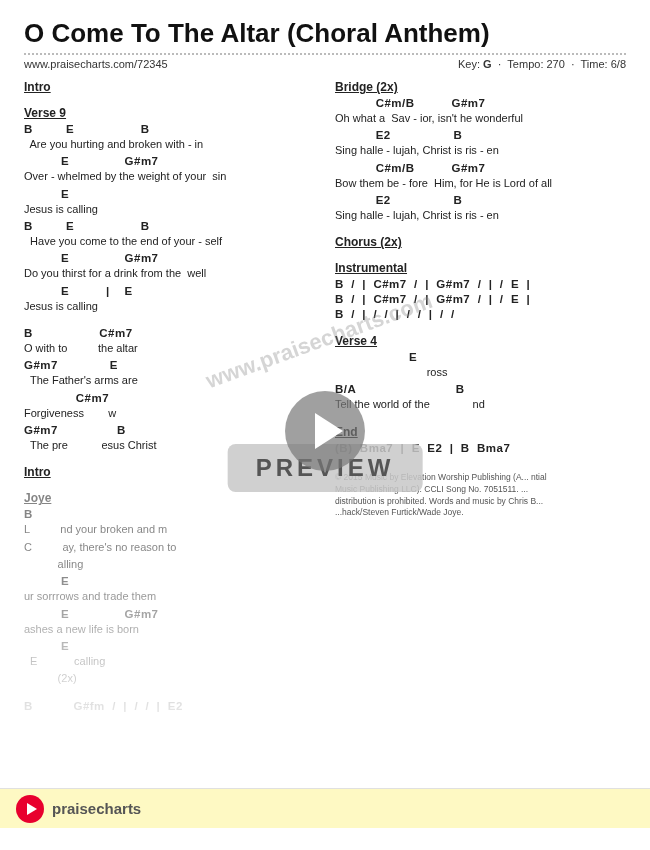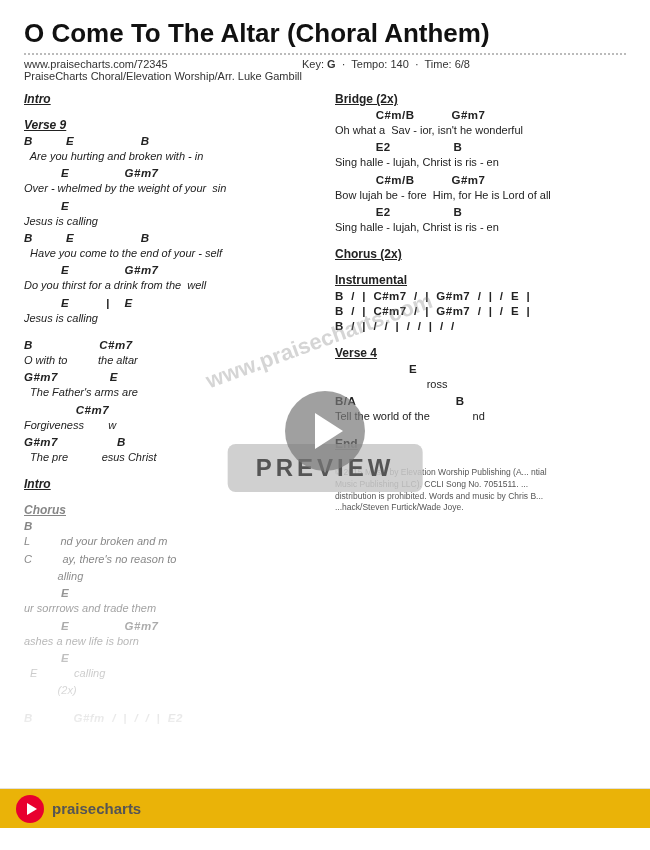--- a/index.html
+++ b/index.html
@@ -24,32 +24,31 @@
       font-weight: bold;
       color: #111;
       margin-bottom: 2px;
     }
     .dotted-line {
       border-top: 2px dotted #bbb;
       margin: 4px 0 3px 0;
     }
     .meta-row {
       display: flex;
-      justify-content: flex-start;
+      justify-content: space-between;
       font-size: 11px;
       color: #333;
       margin-bottom: 10px;
     }
     .content-area {
       display: flex;
       gap: 20px;
     }
     .col-left {
       flex: 1;
-      font-style: italic;
     }
     .col-right {
       flex: 1;
     }
     .section {
       margin-bottom: 12px;
     }
     .section-title {
       font-weight: bold;
       font-size: 12px;
@@ -93,21 +92,21 @@
       padding: 10px 28px;
       border-radius: 8px;
       z-index: 20;
       white-space: nowrap;
       text-align: center;
     }
     .logo-bar {
       position: absolute;
       bottom: 0; left: 0; right: 0;
       height: 40px;
-      background: #eab308;
+      background: #fef9c3;
       border-top: 1px solid #e0e0e0;
       display: flex;
       align-items: center;
       padding: 0 16px;
       gap: 8px;
       z-index: 5;
     }
     .logo-play {
       width: 28px;
       height: 28px;
@@ -185,24 +184,23 @@
 </head>
 <body>
 
 <div class="page">
 
   <h1 class="song-title">O Come To The Altar (Choral Anthem)</h1>
   <div class="dotted-line"></div>
   <div class="meta-row">
     <span>
       <span>www.praisecharts.com/72345</span><br>
-      <span>PraiseCharts Choral/Elevation Worship/Arr. Luke Gambill</span>
     </span>
     <span>
-      Key: <strong>G</strong> &nbsp;·&nbsp; Tempo: <span>140</span> &nbsp;·&nbsp; Time: <span>6/8</span>
+      Key: <strong>G</strong> &nbsp;·&nbsp; Tempo: <span>270</span> &nbsp;·&nbsp; Time: <span>6/8</span>
     </span>
   </div>
 
   <div class="content-area">
 
     <div class="col-left">
 
       <div class="section">
         <div class="section-title">Intro</div>
       </div>
@@ -252,21 +250,21 @@
           <div class="chord-line">G#m7                B</div>
           <div class="lyric-line">  The pre           esus Christ</div>
         </div>
       </div>
 
       <div class="section">
         <div class="section-title">Intro</div>
       </div>
 
       <div class="section blurred-lower">
-        <div class="section-title">Chorus</div>
+        <div class="section-title">Joye</div>
         <div class="chord-lyric-block">
           <div class="chord-line">B</div>
           <div class="lyric-line">L          nd your broken and m</div>
         </div>
         <div class="chord-lyric-block">
           <div class="chord-line"></div>
           <div class="lyric-line">C          ay, there's no reason to</div>
         </div>
         <div class="chord-lyric-block">
           <div class="lyric-line">           alling</div>
@@ -298,21 +296,21 @@
         <div class="chord-lyric-block">
           <div class="chord-line">           C#m/B          G#m7</div>
           <div class="lyric-line">Oh what a  Sav - ior, isn't he wonderful</div>
         </div>
         <div class="chord-lyric-block">
           <div class="chord-line">           E2                 B</div>
           <div class="lyric-line">Sing halle - lujah, Christ is ris - en</div>
         </div>
         <div class="chord-lyric-block">
           <div class="chord-line">           C#m/B          G#m7</div>
-          <div class="lyric-line">Bow lujah be - fore  Him, for He is Lord of all</div>
+          <div class="lyric-line">Bow them be - fore  Him, for He is Lord of all</div>
         </div>
         <div class="chord-lyric-block">
           <div class="chord-line">           E2                 B</div>
           <div class="lyric-line">Sing halle - lujah, Christ is ris - en</div>
         </div>
       </div>
 
       <div class="section">
         <div class="section-title">Chorus (2x)</div>
       </div>
@@ -331,20 +329,21 @@
           <div class="lyric-line">                              ross</div>
         </div>
         <div class="chord-lyric-block">
           <div class="chord-line">B/A                           B</div>
           <div class="lyric-line">Tell the world of the              nd</div>
         </div>
       </div>
 
       <div class="section">
         <div class="section-title">End</div>
+        <div class="chord-line">(B)  Bma7  |  E  E2  |  B  Bma7</div>
       </div>
 
       <div class="copyright-block">
         © 2015 Music by Elevation Worship Publishing (A... ntial<br>
         Music Publishing LLC). CCLI Song No. 7051511. ...<br>
         distribution is prohibited. Words and music by Chris B...<br>
         ...hack/Steven Furtick/Wade Joye.
       </div>
 
     </div>

